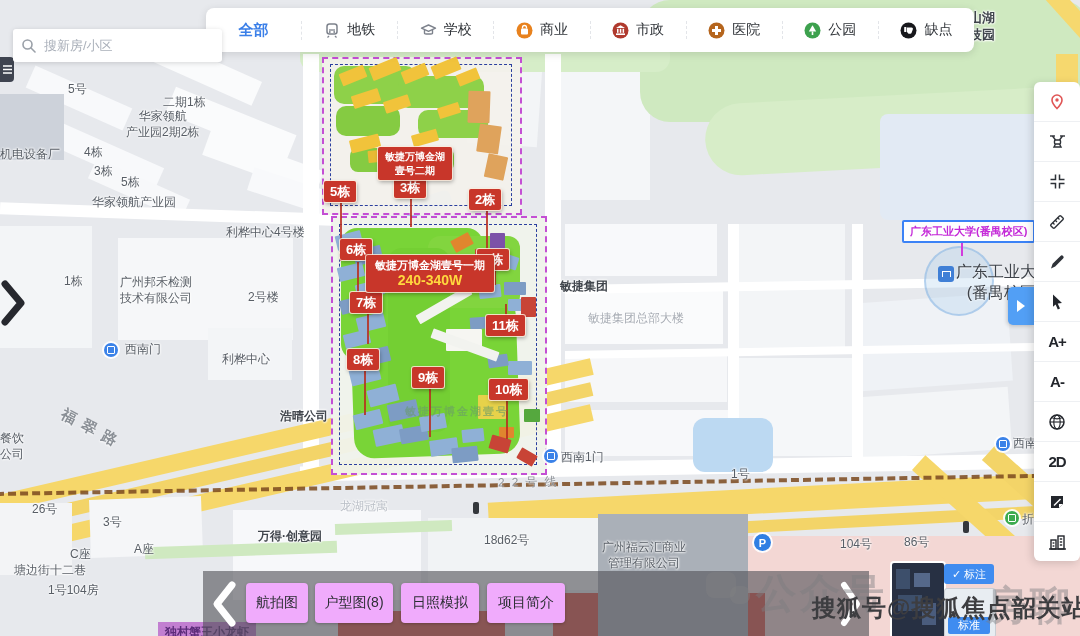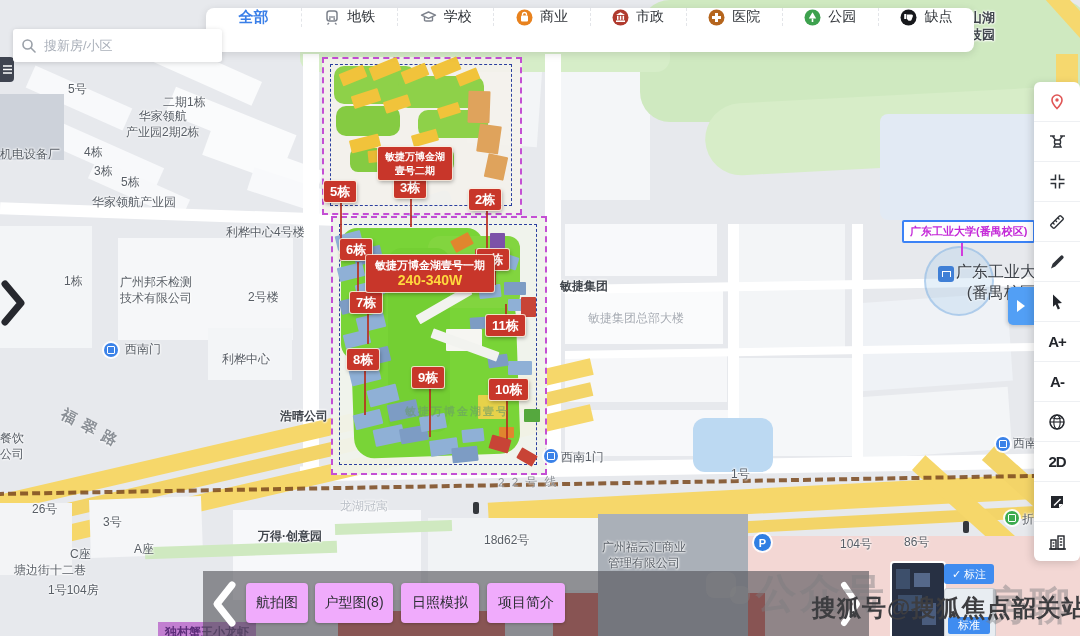--- a/index.html
+++ b/index.html
@@ -48,21 +48,21 @@
   .uniicon{position:absolute;z-index:6;width:16px;height:16px;background:#3f7fd6;border-radius:3px;
           display:flex;align-items:center;justify-content:center;}
   .uniicon i{display:block;width:7px;height:5px;border:1.5px solid #fff;border-bottom:none;}
   
   .search{position:absolute;left:13px;top:29px;width:193px;height:33px;background:#fff;border-radius:3px;z-index:30;
           box-shadow:0 1px 5px rgba(0,0,0,.15);display:flex;align-items:center;padding:0 8px;gap:6px;}
   .search input{border:none;outline:none;flex:1;font-size:13px;color:#333;background:transparent;min-width:0;
           font-family:inherit;}
   .search input::placeholder{color:#a9afb9;}
   .filterbar{position:absolute;left:206px;top:8px;width:768px;height:44px;background:#fff;border-radius:8px;z-index:29;
-          box-shadow:0 2px 8px rgba(0,0,0,.12);display:flex;align-items:flex-start;}
+          box-shadow:0 2px 8px rgba(0,0,0,.12);display:flex;align-items:center;}
   .fitem{flex:1;display:flex;align-items:center;justify-content:center;gap:7px;font-size:14px;color:#2f3338;
           border-right:1px dashed #e3e5e9;cursor:pointer;}
   .fitem:last-child{border-right:none;}
   .fitem.active{color:#3a7fe8;font-weight:bold;font-size:15px;}
   .sidebar{position:absolute;left:1034px;top:82px;width:46px;z-index:30;background:#fff;border-radius:6px;
           box-shadow:-2px 2px 8px rgba(0,0,0,.15);}
   .stool{height:39px;border-bottom:1px solid #eef0f3;display:flex;align-items:center;justify-content:center;
           cursor:pointer;color:#23262c;font-weight:bold;}
   .stool:last-child{border-bottom:none;}
   .stool .txt{font-size:15px;letter-spacing:-1px;}

